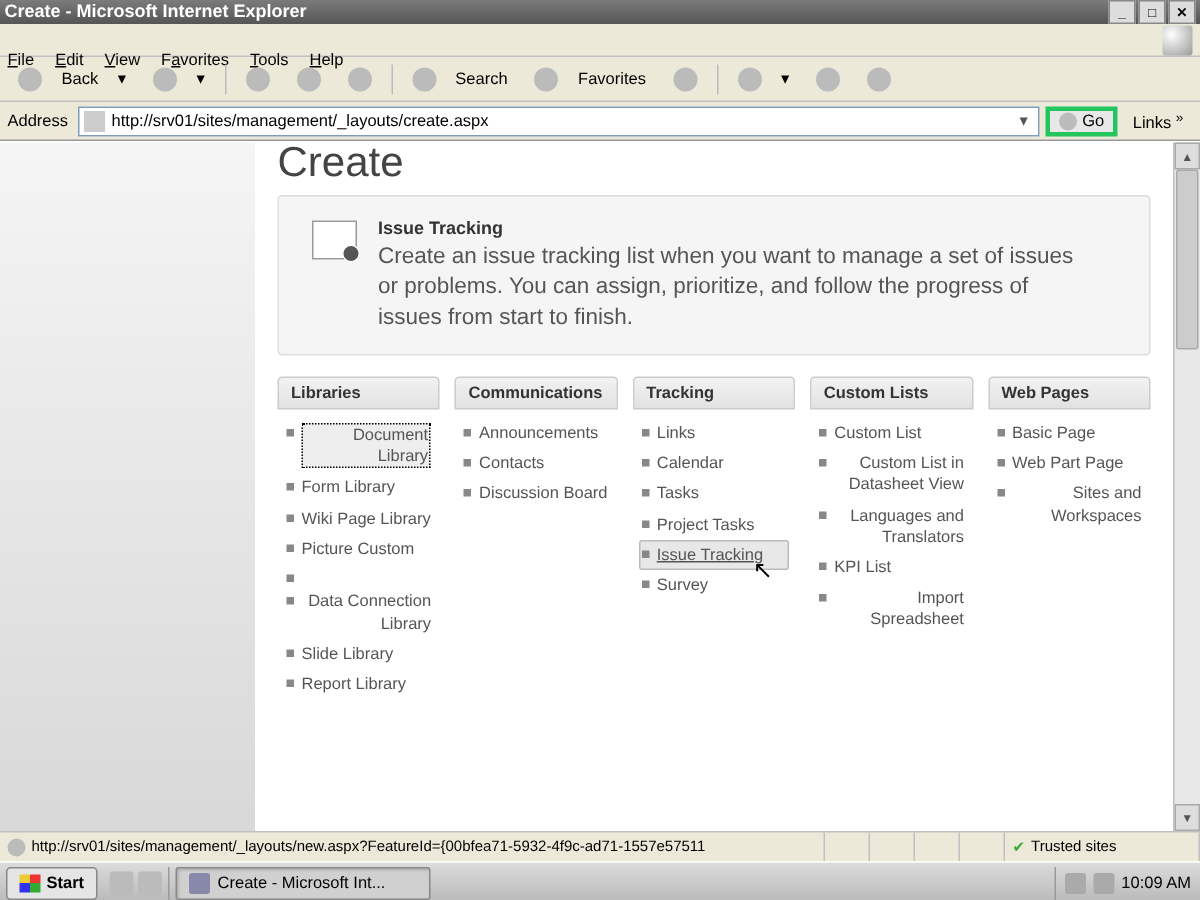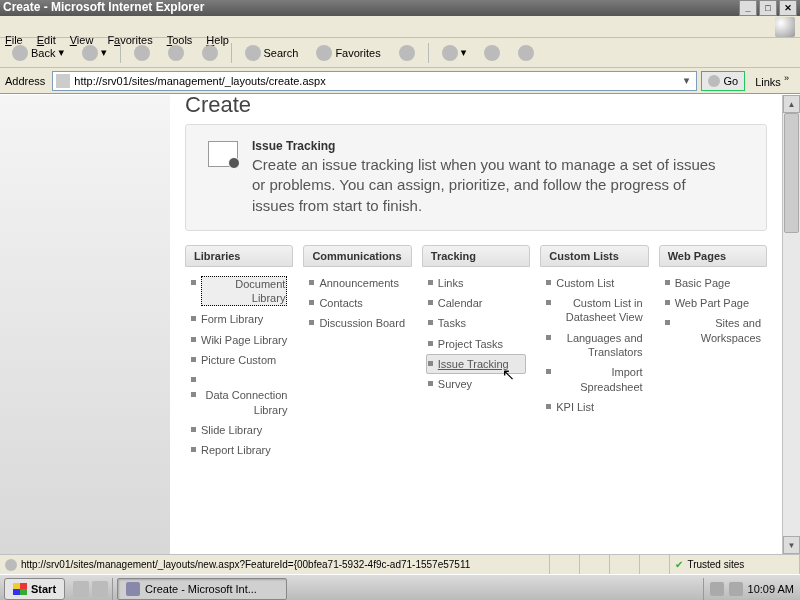--- a/index.html
+++ b/index.html
@@ -9,41 +9,41 @@
 .titlebar .spacer { flex: 1; }
 .winbtn { width: 18px; height: 16px; background: #ddd; border: 1px solid #888; margin-left: 2px; display: flex; align-items: center; justify-content: center; font-size: 9px; color: #000; cursor: default; }
 
 .menubar { background: #ece9d8; height: 22px; display: flex; align-items: center; padding: 0 5px; border-bottom: 1px solid #c0c0c0; }
 .menubar span { margin-right: 14px; margin-top: 26px; }
 .menubar span u { text-decoration: underline; }
 .menubar .spacer { flex: 1; }
 .ie-logo { width: 20px; height: 20px; background: radial-gradient(circle at 30% 30%, #fff, #999); border-radius: 2px; }
 
 .toolbar { background: #ece9d8; height: 30px; display: flex; align-items: center; padding: 0 5px; border-bottom: 1px solid #c0c0c0; gap: 4px; }
-.tbtn { height: 22px; padding: 0 6px; display: inline-flex; align-items: center; gap: 3px; border: 1px solid transparent; border-radius: 3px; }
+.tbtn { height: 22px; padding: 0 6px; display: inline-flex; align-items: center; gap: 13px; border: 1px solid transparent; border-radius: 3px; }
 .ticon { width: 16px; height: 16px; background: #bbb; border-radius: 50%; display: inline-block; }
 .tsep { width: 1px; height: 20px; background: #bbb; margin: 0 2px; }
 
 .addrbar { background: #ece9d8; height: 26px; display: flex; align-items: center; padding: 0 5px; border-bottom: 1px solid #999; gap: 4px; }
 .addrbar label { margin-right: 3px; }
 .addr-input { flex: 1; height: 20px; border: 1px solid #7f9db9; background: #fff; display: flex; align-items: center; padding: 0 3px; }
 .addr-input .favicon { width: 14px; height: 14px; background: #ccc; margin-right: 4px; }
 .addr-input .drop { width: 14px; text-align: center; color: #555; }
-.go-btn { height: 20px; padding: 0 6px; border: 1px solid #22c55e; background: #e8e8e8; display: flex; align-items: center; gap: 3px; }
+.go-btn { height: 20px; padding: 0 6px; border: 3px solid #22c55e; background: #e8e8e8; display: flex; align-items: center; gap: 3px; }
 .links { padding: 0 6px; }
 
 .content-wrap { position: relative; height: 460px; background: #fff; border-top: 1px solid #fff; display: flex; }
 .left-gutter { width: 170px; background: linear-gradient(#f5f5f5, #d8d8d8); }
 .main { flex: 1; background: #fff; padding: 0 15px 10px 15px; overflow: hidden; position: relative; }
 .scrollbar { width: 18px; background: #e8e8e8; border-left: 1px solid #c0c0c0; position: relative; }
 .scroll-arrow { height: 18px; background: #ddd; border: 1px solid #aaa; display: flex; align-items: center; justify-content: center; font-size: 8px; color: #555; }
 .scroll-thumb { position: absolute; top: 18px; left: 1px; right: 1px; height: 120px; background: #ccc; border: 1px solid #aaa; border-radius: 2px; }
 .scroll-bottom { position: absolute; bottom: 0; left: 0; right: 0; }
 
-.page-title { font-size: 22px; color: #444; padding: 0 0 6px 0; margin-top: -3px; }
+.page-title { font-size: 28px; color: #444; padding: 0 0 6px 0; margin-top: -3px; }
 
 .hero { border: 1px solid #ddd; background: #f5f5f5; min-height: 100px; margin-bottom: 14px; padding: 14px 22px; display: flex; gap: 14px; align-items: flex-start; border-radius: 3px; }
 .hero-icon { width: 30px; height: 26px; background: #fff; border: 1px solid #999; position: relative; margin-top: 2px; }
 .hero-icon::after { content: ""; position: absolute; right: -3px; bottom: -3px; width: 10px; height: 10px; background: #555; border-radius: 50%; border: 1px solid #fff; }
 .hero-text h3 { font-size: 12px; font-weight: bold; color: #333; margin-bottom: 2px; }
 .hero-text p { font-size: 15px; color: #555; line-height: 1.35; max-width: 480px; }
 
 .cols { display: flex; gap: 10px; }
 .col { flex: 1; }
 .col-head { background: linear-gradient(#f2f2f2, #e2e2e2); border: 1px solid #ccc; padding: 4px 8px; font-weight: bold; color: #333; border-radius: 3px 3px 0 0; }
@@ -253,25 +253,25 @@
           <li>
               <span class="bullet"></span>
               <a>Custom List in Datasheet View</a>
             </li>
           <li>
               <span class="bullet"></span>
               <a>Languages and Translators</a>
             </li>
           <li>
               <span class="bullet"></span>
+              <a>KPI List</a>
+            </li>
+          <li>
+              <span class="bullet"></span>
               <a>Import Spreadsheet</a>
-            </li>
-          <li>
-              <span class="bullet"></span>
-              <a>KPI List</a>
             </li>
         </ul>
       </div>
 
       <div class="col">
         <div class="col-head">Web Pages</div>
         <ul>
           <li>
               <span class="bullet"></span>
               <a>Basic Page</a>

